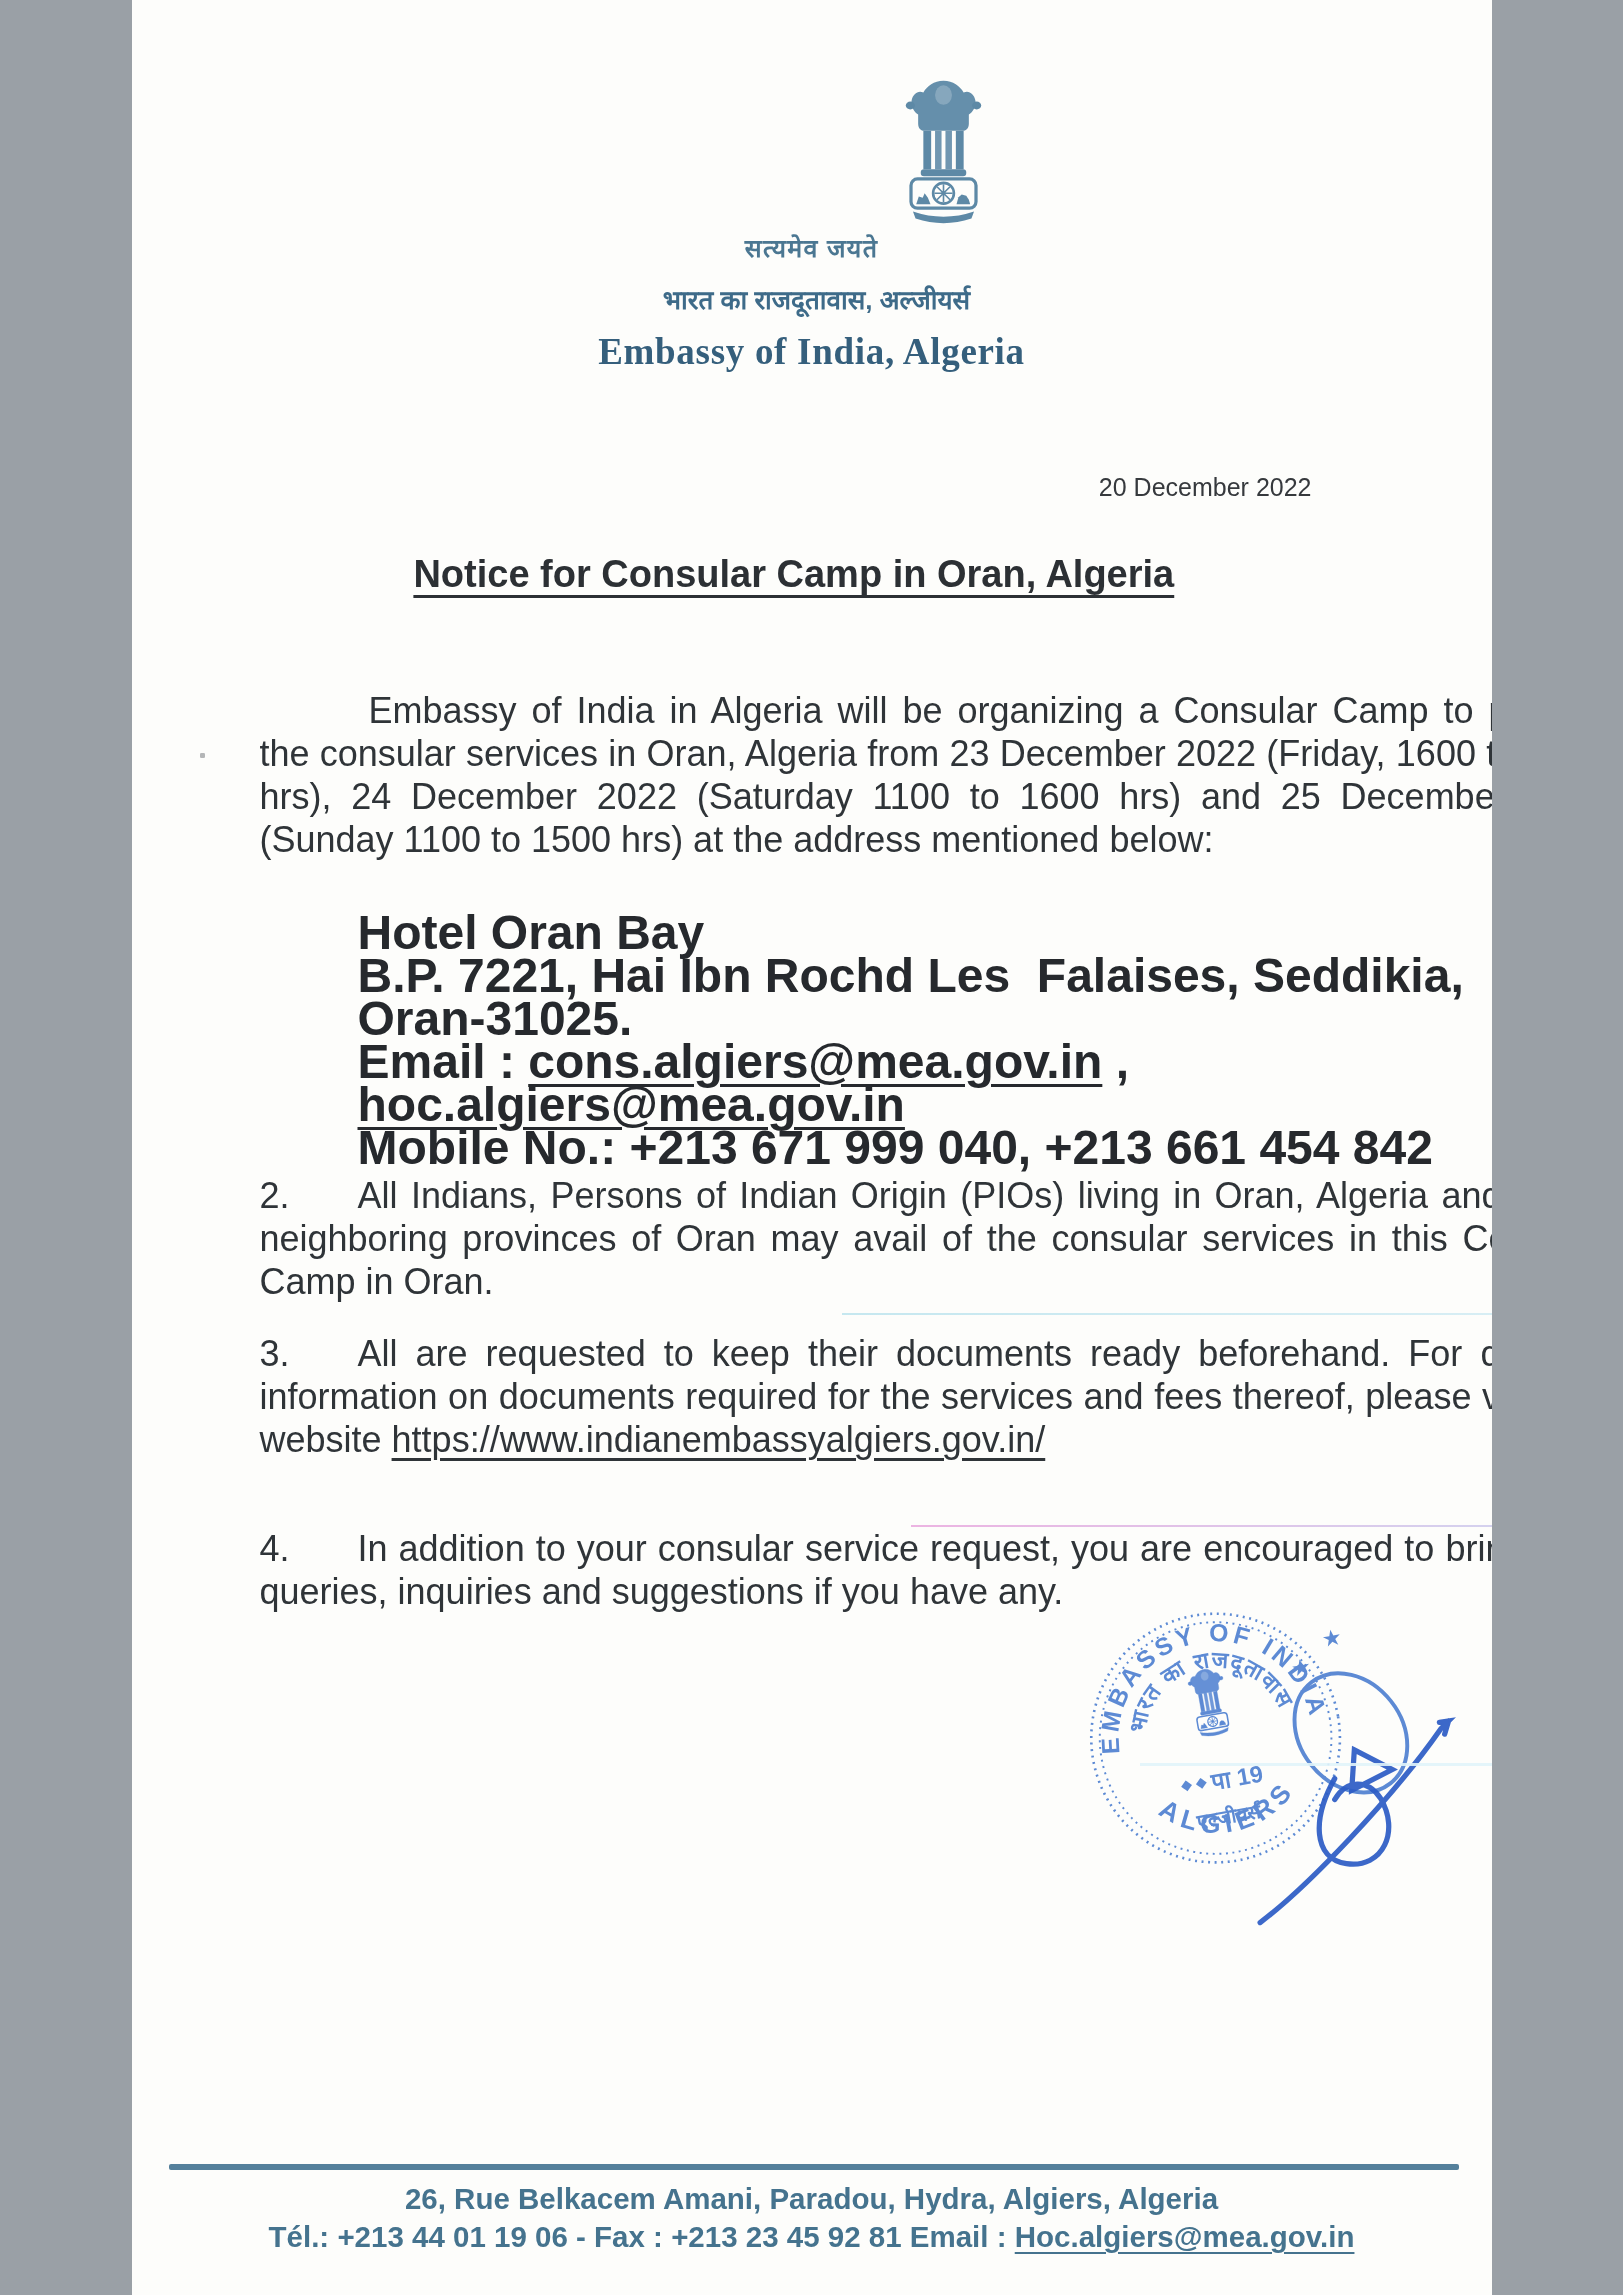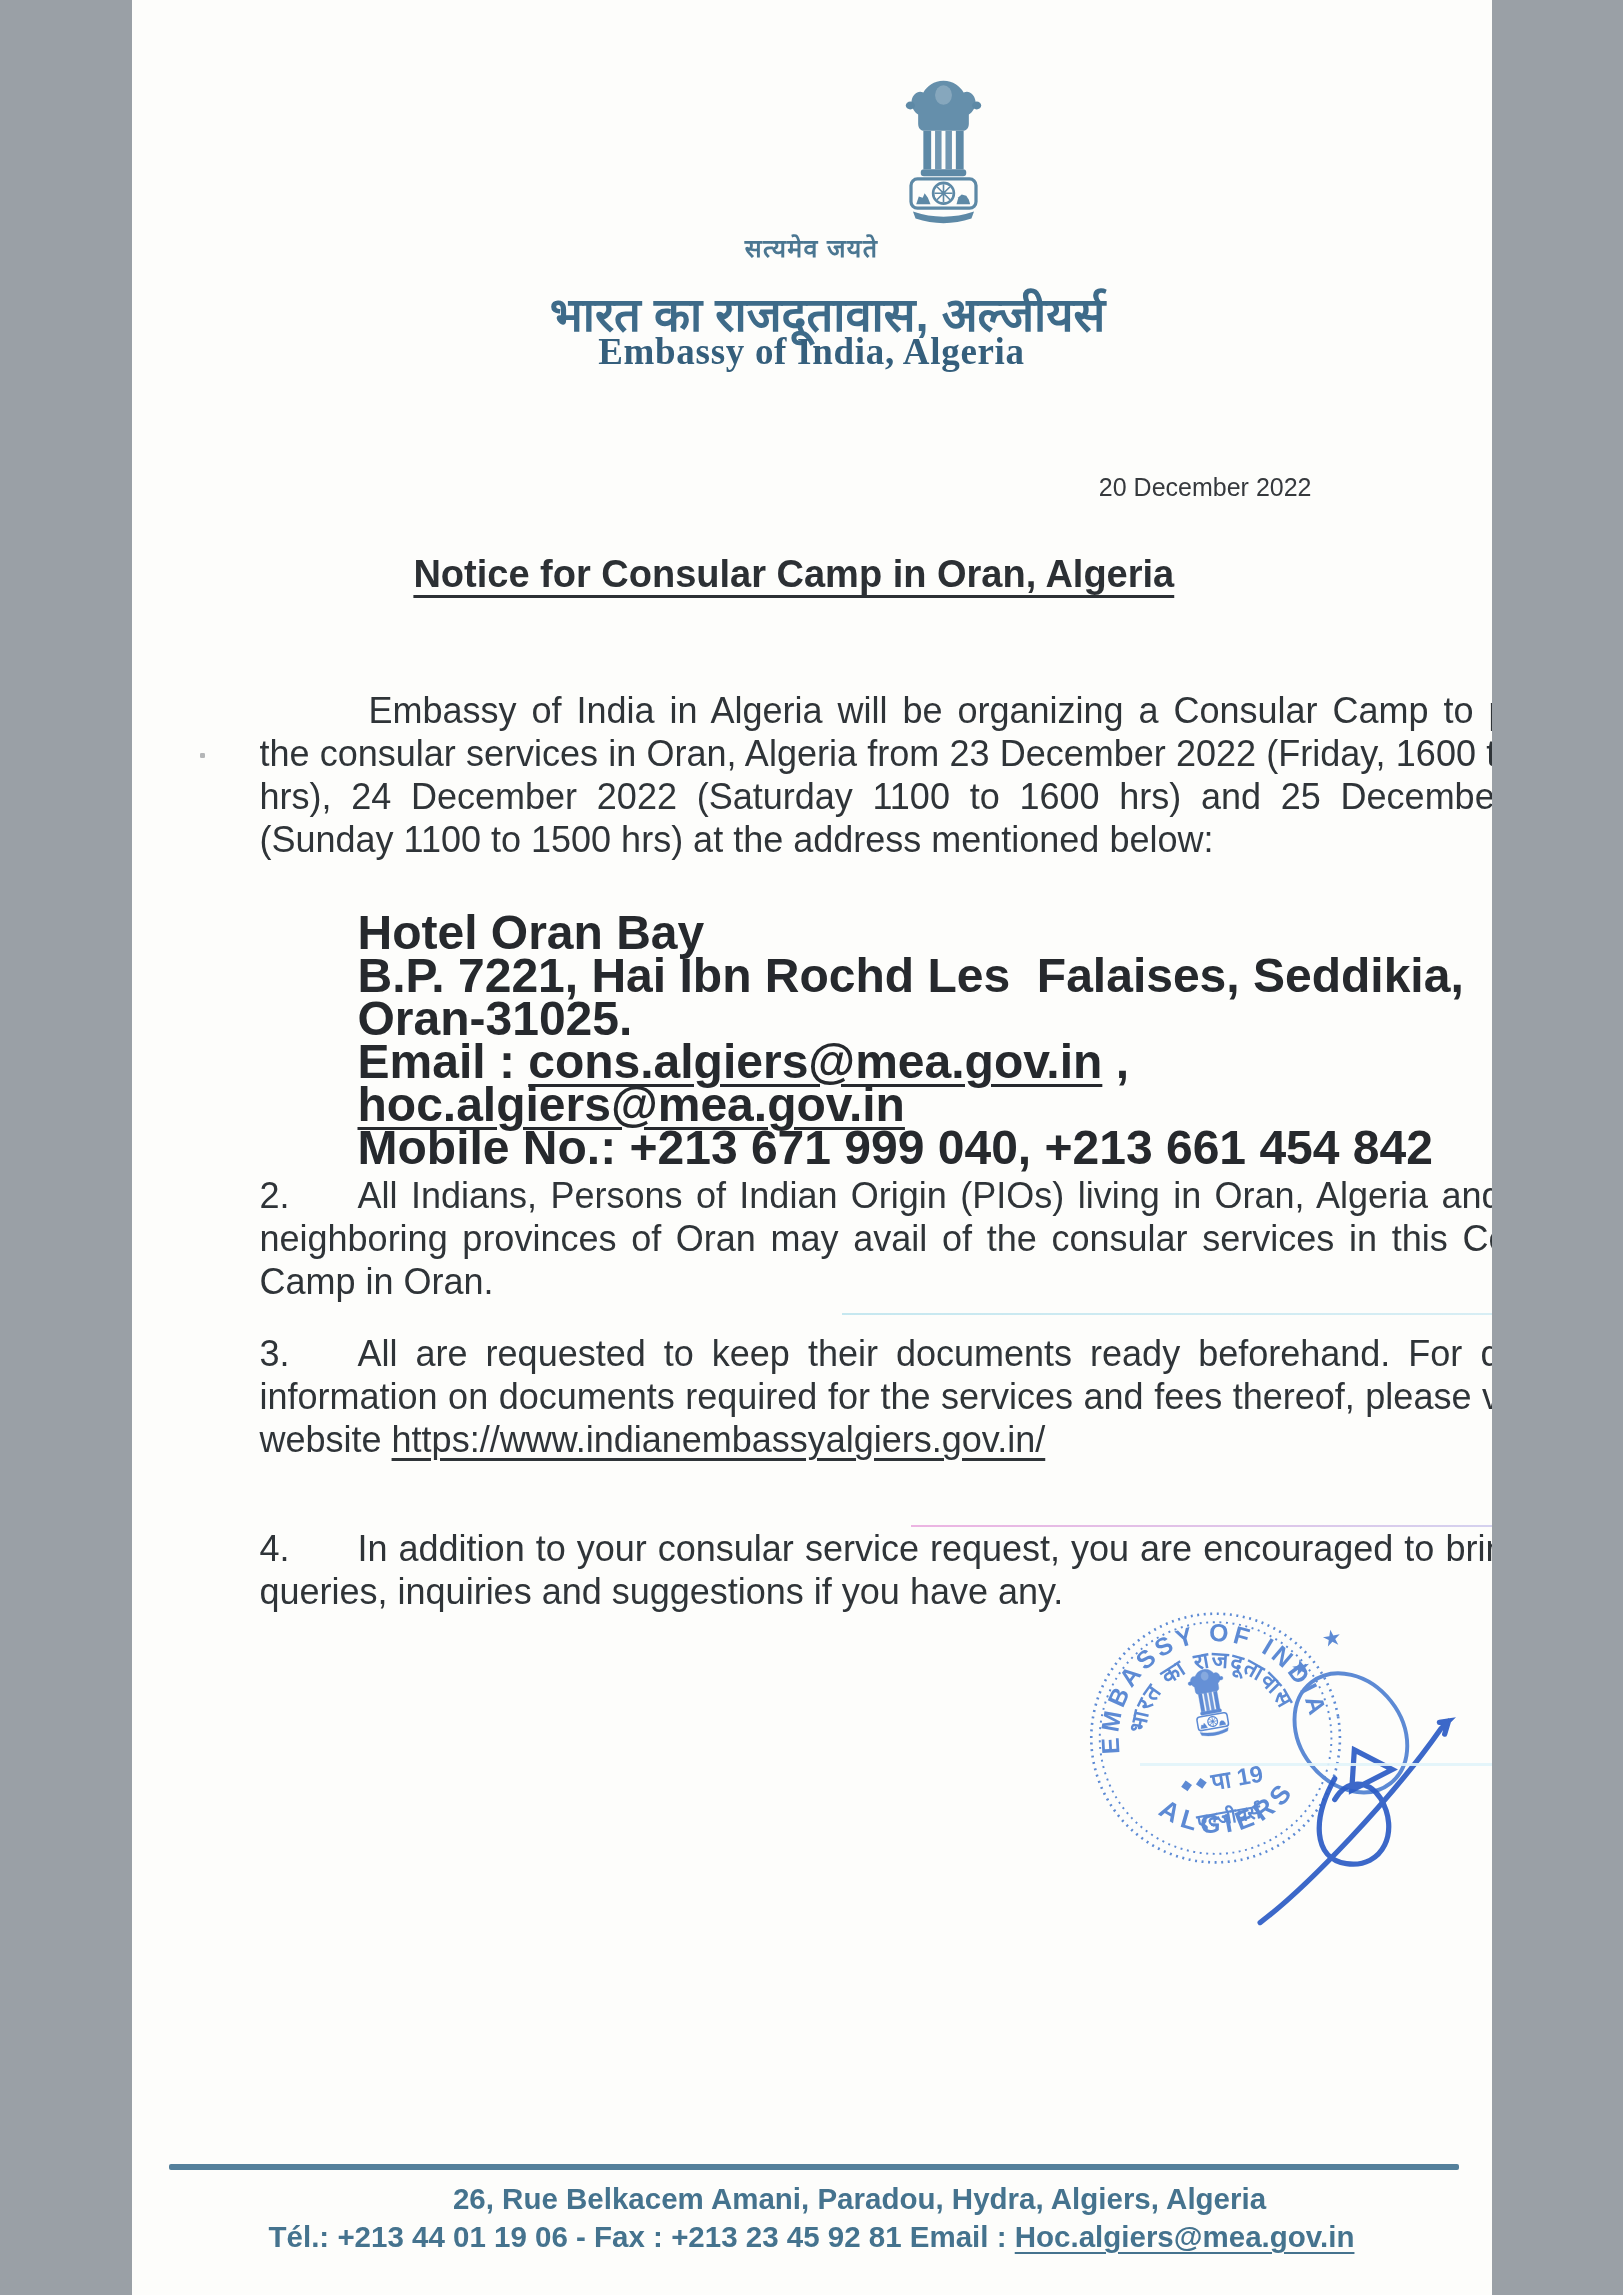--- a/index.html
+++ b/index.html
@@ -7,22 +7,22 @@
     position:relative; width:1360px; height:2295px; margin:0 auto;
     background:#fdfdfb; overflow:hidden;
     font-family:"Liberation Sans","DejaVu Sans",sans-serif;
     color:#2f3438;
   }
   
   .emblem-wrap { position:absolute; top:73px; left:761px; width:101px; height:156px; color:#5d89a6; }
   .emblem-wrap svg { width:100%; height:100%; }
   .motto { position:absolute; top:230px; left:0; width:100%; text-align:center;
            font-size:25px; font-weight:600; color:#4b7792; letter-spacing:1.3px; }
-  .org-hindi { position:absolute; top:281px; left:16px; width:100%; text-align:center;
-           font-size:47px; font-weight:bold; color:#3e6b89; }
+  .org-hindi { position:absolute; top:281px; left:5px; width:100%; text-align:center;
+           font-size:26px; font-weight:bold; color:#3e6b89; }
   .org-en { position:absolute; top:330px; left:0; width:100%; text-align:center;
            font-family:"Liberation Serif","DejaVu Serif",serif; font-weight:bold;
            font-size:37px; color:#355f7c; letter-spacing:0.7px; }
   
   .date-line { position:absolute; top:473px; right:180px; font-size:25px; color:#36393d; }
   .title-line { position:absolute; top:553px; left:-17.7px; width:100%; text-align:center; }
   .title-line span {
     font-size:38px; font-weight:bold; color:#2c3034;
     text-decoration:underline; text-decoration-thickness:3.3px; text-underline-offset:7.9px;
   }
@@ -39,21 +39,21 @@
   #para4 { top:1491px; }
   
   .stamp { position:absolute; left:920px; top:1581px; width:445px; height:380px; }
   .stamp-scanline { position:absolute; left:1008px; top:1763px; width:367px; height:2.6px;
           background:rgba(225,244,250,0.9); }
   
   .footer-rule { position:absolute; top:2164px; left:37px; right:33px; height:5.9px;
           background:#54809b; border-radius:2px; }
   .footer-line { position:absolute; left:0; width:100%; text-align:center;
           font-weight:bold; color:#45738e; font-size:29.5px; }
-  #footer1 { top:2182px;padding-left:48px; }
+  #footer1 { top:2182px; }
   #footer2 { top:2220px; }
   #footer2 a { color:inherit; text-decoration:underline; text-decoration-thickness:2px; text-underline-offset:4.6px; }
   
   .artifact { position:absolute; height:2px; pointer-events:none; }
   #art-cyan { top:1313px; left:710px; width:851px;
           background:linear-gradient(to right, rgba(130,205,225,.45), rgba(160,215,235,.35)); }
   #art-magenta { top:1525px; left:779px; width:844px;
           background:linear-gradient(to right, rgba(222,120,205,.55), rgba(140,185,235,.45)); }
   .speck { position:absolute; background:rgba(90,95,100,.45); border-radius:1.3px; }
 </style>

